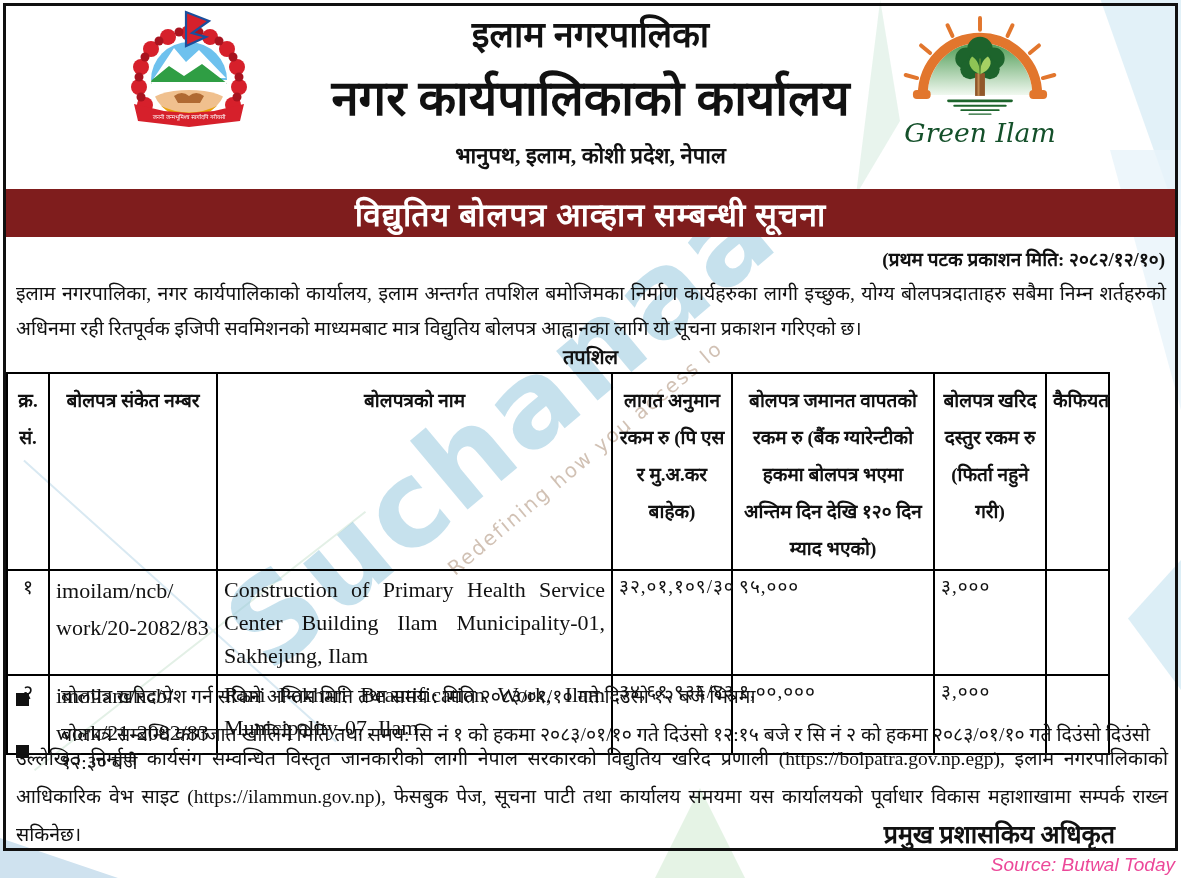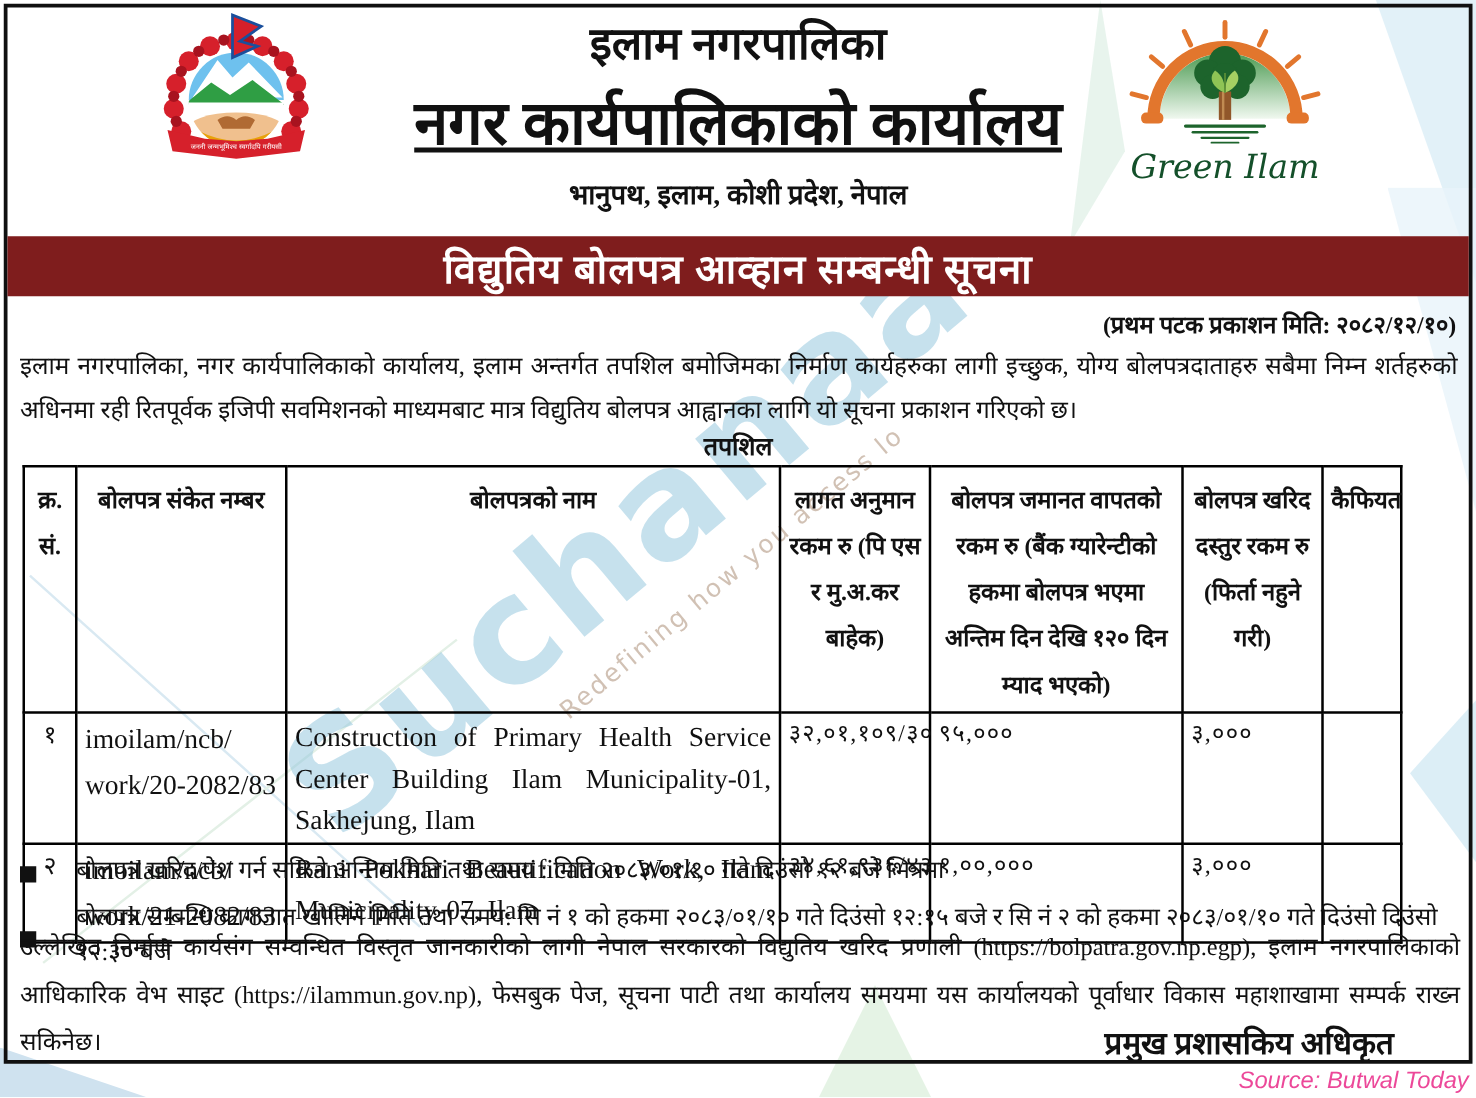--- a/index.html
+++ b/index.html
@@ -29,35 +29,35 @@
        color:rgba(152,201,222,.55);letter-spacing:3px;line-height:1;}
   .wm-tag{font-family:"DejaVu Sans",sans-serif;font-size:20px;color:rgba(185,160,140,.65);
        letter-spacing:2px;margin-top:6px;transform:translateX(46px);}
   
   .doc-border{position:absolute;left:3px;top:3px;width:1169px;height:842px;
        border:3px solid #101010;z-index:2;pointer-events:none;}
   .content{position:absolute;inset:0;z-index:2;}
   
   .header-titles{position:absolute;left:0;right:0;top:16px;text-align:center;}
   .title1{font-size:36px;font-weight:bold;margin:0;line-height:1.1;}
-  .title2{font-size:49px;font-weight:bold;margin:16px 0 0;line-height:1.1;text-decoration:underline;}
+  .title2{font-size:49px;font-weight:bold;margin:16px 0 0;line-height:1.1;}
   .addr{font-size:22px;font-weight:bold;margin-top:14px;}
   .nepal-emblem{position:absolute;left:110px;top:8px;width:158px;height:150px;}
   .green-ilam{position:absolute;left:890px;top:16px;width:180px;height:148px;}
   
   .banner{position:absolute;left:6px;right:6px;top:189px;height:48px;background:#7f1d1d;
        display:flex;align-items:center;justify-content:center;}
   .banner-title{color:#fff;font-size:32px;font-weight:bold;letter-spacing:1px;}
   .pub-line{position:absolute;right:16px;top:246px;font-size:19px;font-weight:bold;margin-left:47px;}
   .intro{position:absolute;left:16px;top:276px;width:1150px;font-size:19.5px;
        line-height:35px;text-align:justify;}
   .caption{position:absolute;left:0;right:0;top:343px;text-align:center;
        font-size:20px;font-weight:bold;}
   
-  table.notice{position:absolute;left:18px;top:372px;width:1102px;border-collapse:collapse;
+  table.notice{position:absolute;left:6px;top:372px;width:1102px;border-collapse:collapse;
        table-layout:fixed;background:transparent;border-radius:32px;}
   table.notice th,table.notice td{border:2px solid #000;padding:2px 6px;background:transparent;}
   table.notice th{font-size:19px;font-weight:bold;vertical-align:top;padding-top:8px;
        line-height:1.95;text-align:center;}
   th.c1{white-space:pre-line;}
   tr.hdr{height:136px;} tr.r1{height:92px;} tr.r2{height:73px;}
   td.sn{text-align:center;vertical-align:top;font-size:20px;padding-top:9px;}
   td.code{text-align:left;vertical-align:top;white-space:pre-line;
        font-size:22px;line-height:1.65;padding-top:6px;}
   td.name{text-align:justify;vertical-align:top;font-size:22px;line-height:1.5;

